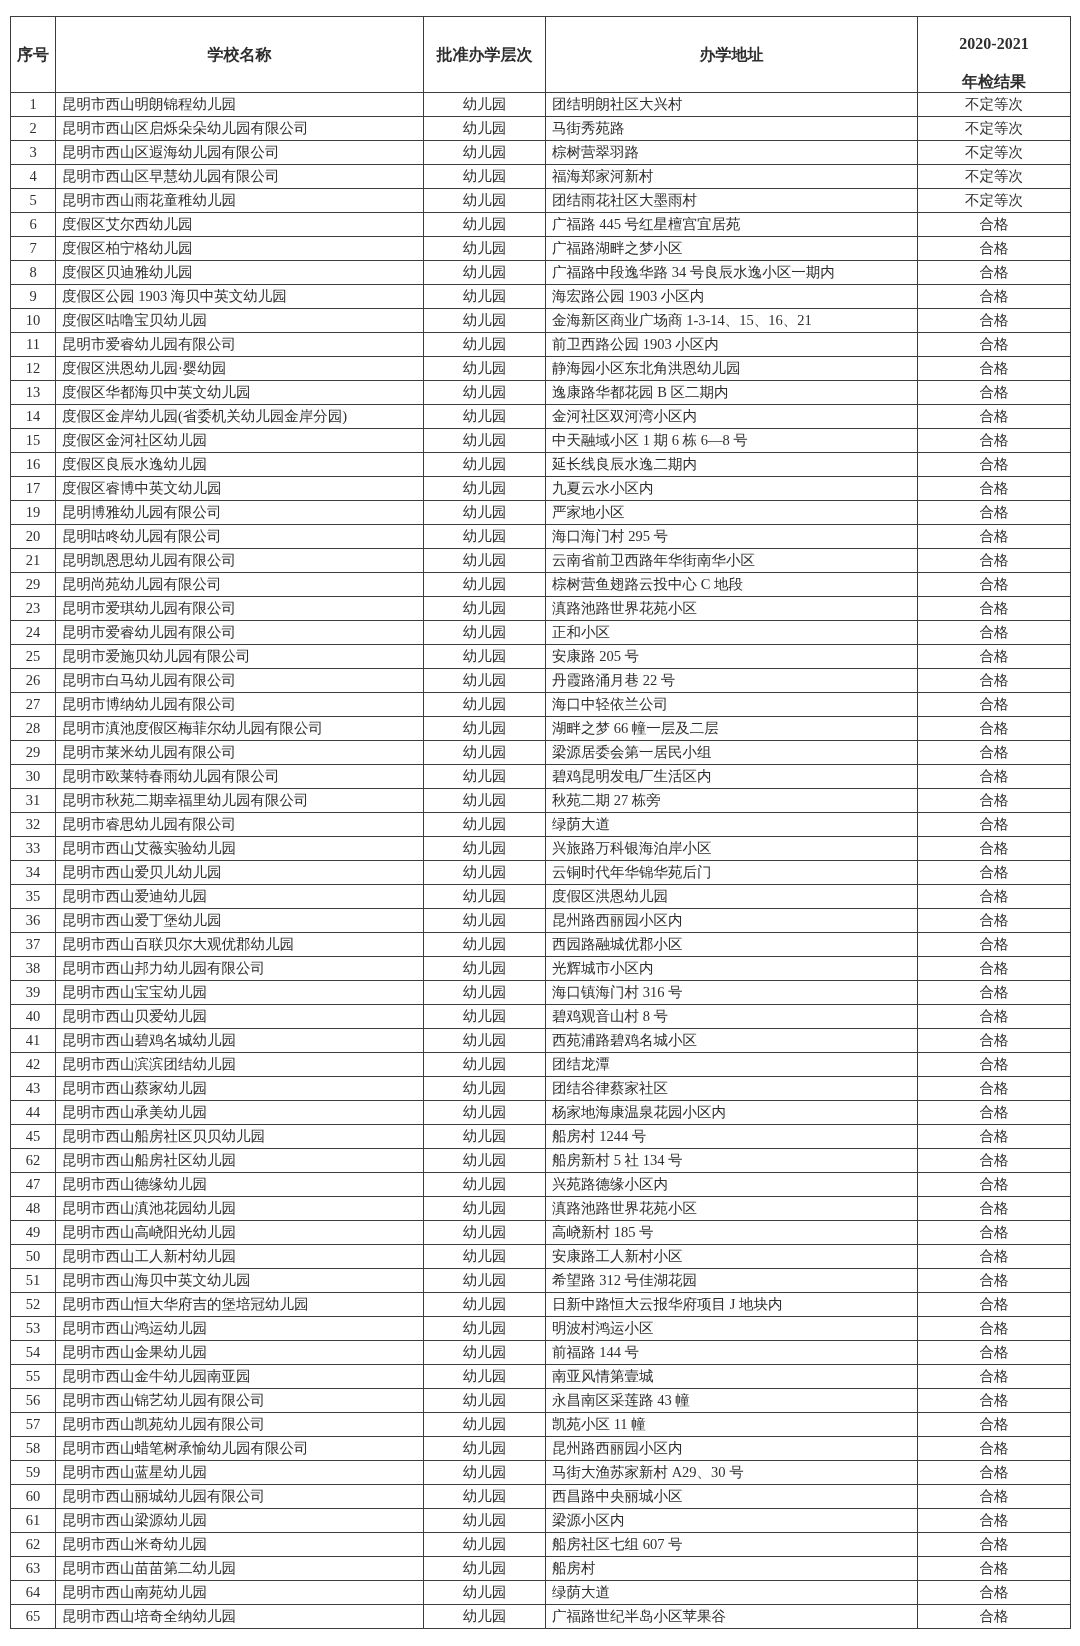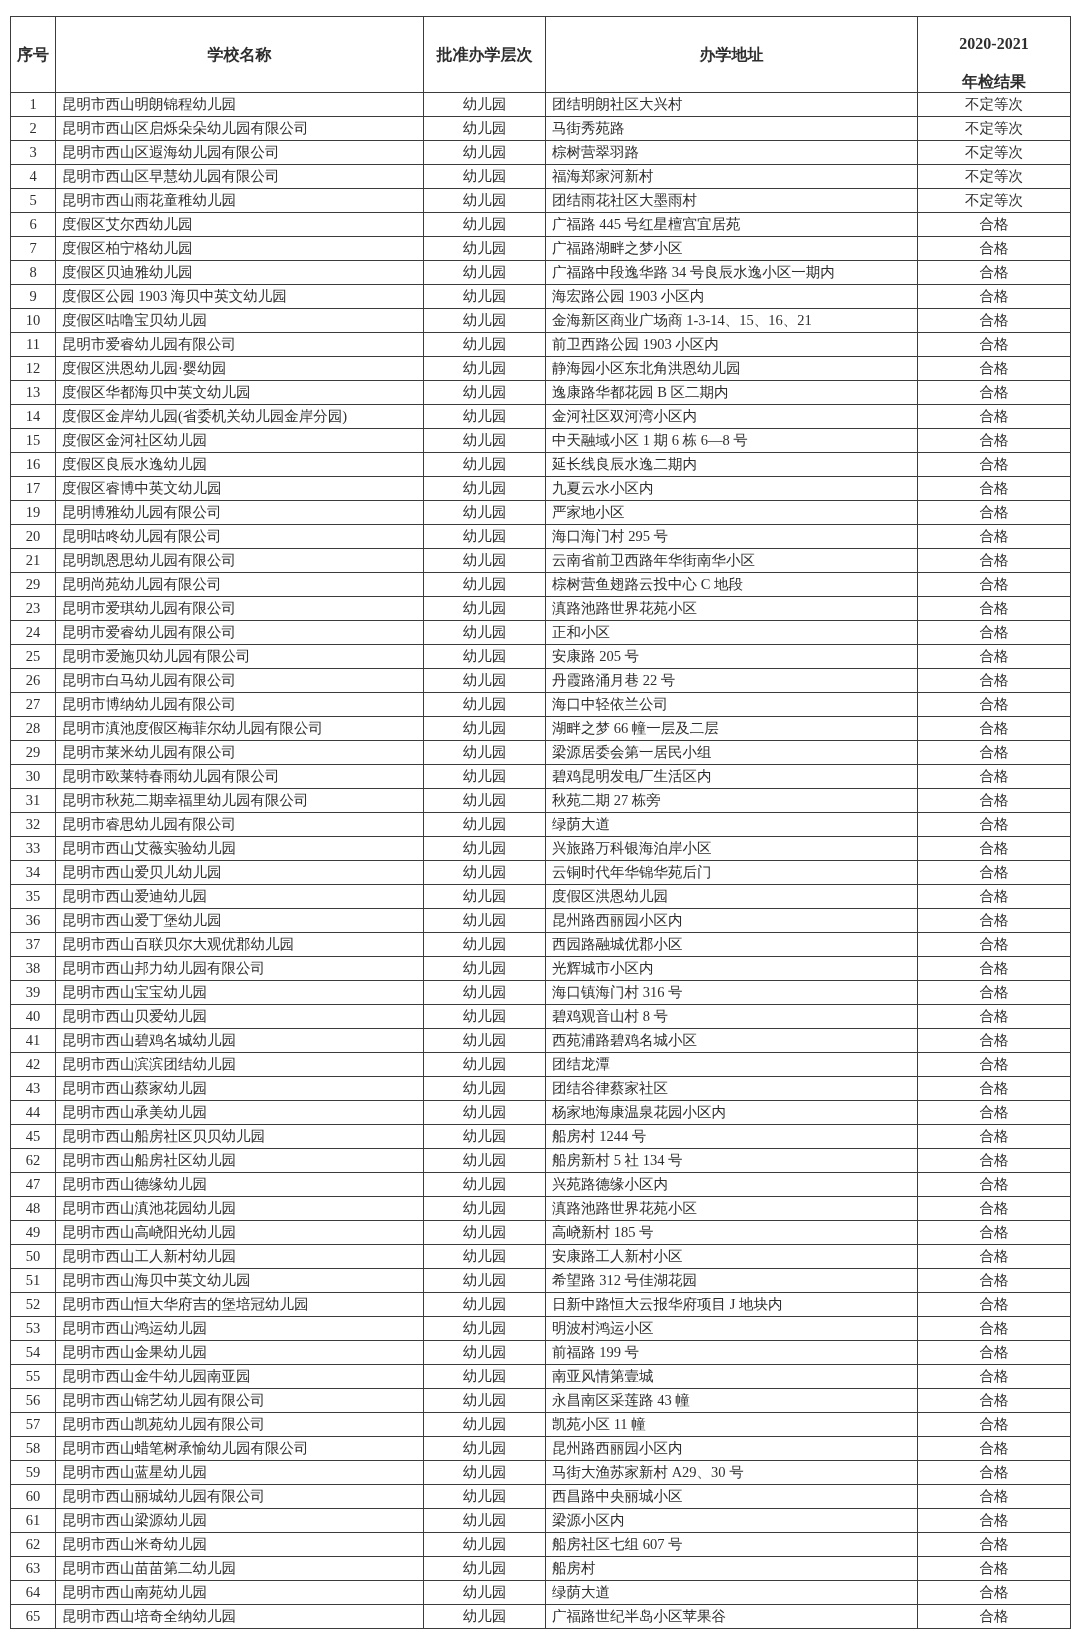--- a/index.html
+++ b/index.html
@@ -441,21 +441,21 @@
     <td class="c-index">53</td>
     <td class="c-name">昆明市西山鸿运幼儿园</td>
     <td class="c-level">幼儿园</td>
     <td class="c-address">明波村鸿运小区</td>
     <td class="c-result">合格</td>
   </tr>
         <tr>
     <td class="c-index">54</td>
     <td class="c-name">昆明市西山金果幼儿园</td>
     <td class="c-level">幼儿园</td>
-    <td class="c-address">前福路 199 号</td>
+    <td class="c-address">前福路 144 号</td>
     <td class="c-result">合格</td>
   </tr>
         <tr>
     <td class="c-index">55</td>
     <td class="c-name">昆明市西山金牛幼儿园南亚园</td>
     <td class="c-level">幼儿园</td>
     <td class="c-address">南亚风情第壹城</td>
     <td class="c-result">合格</td>
   </tr>
         <tr>

